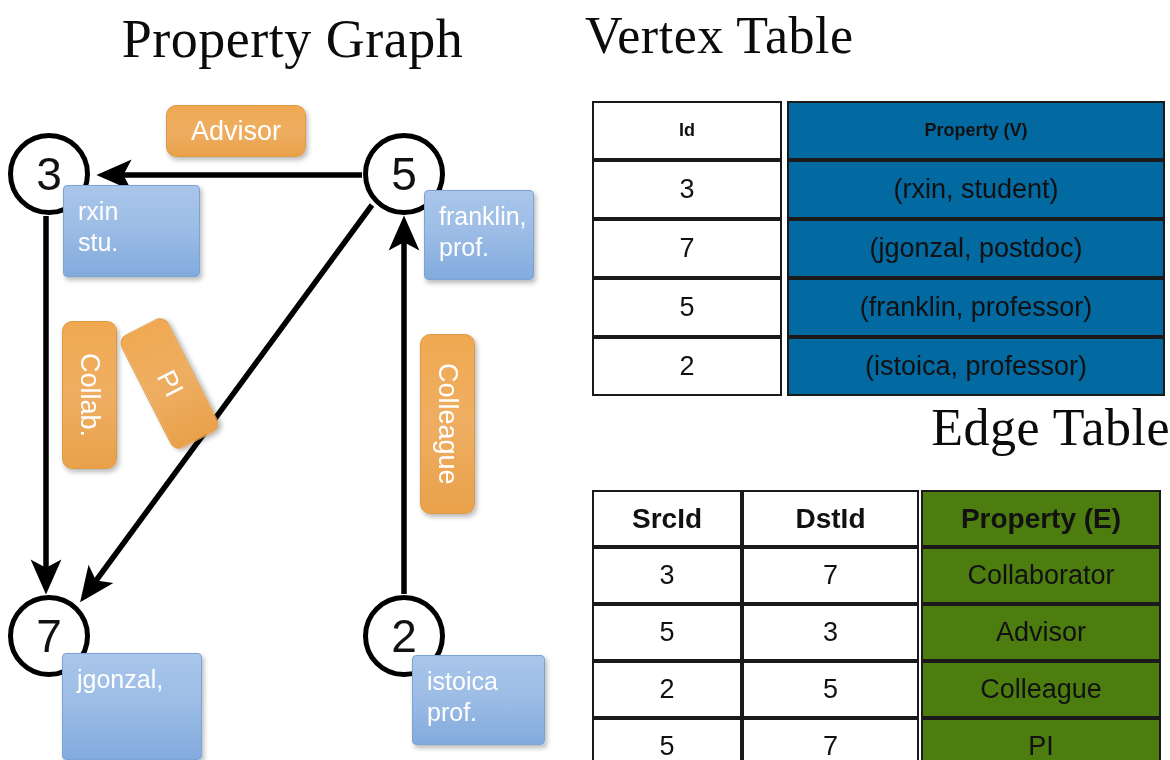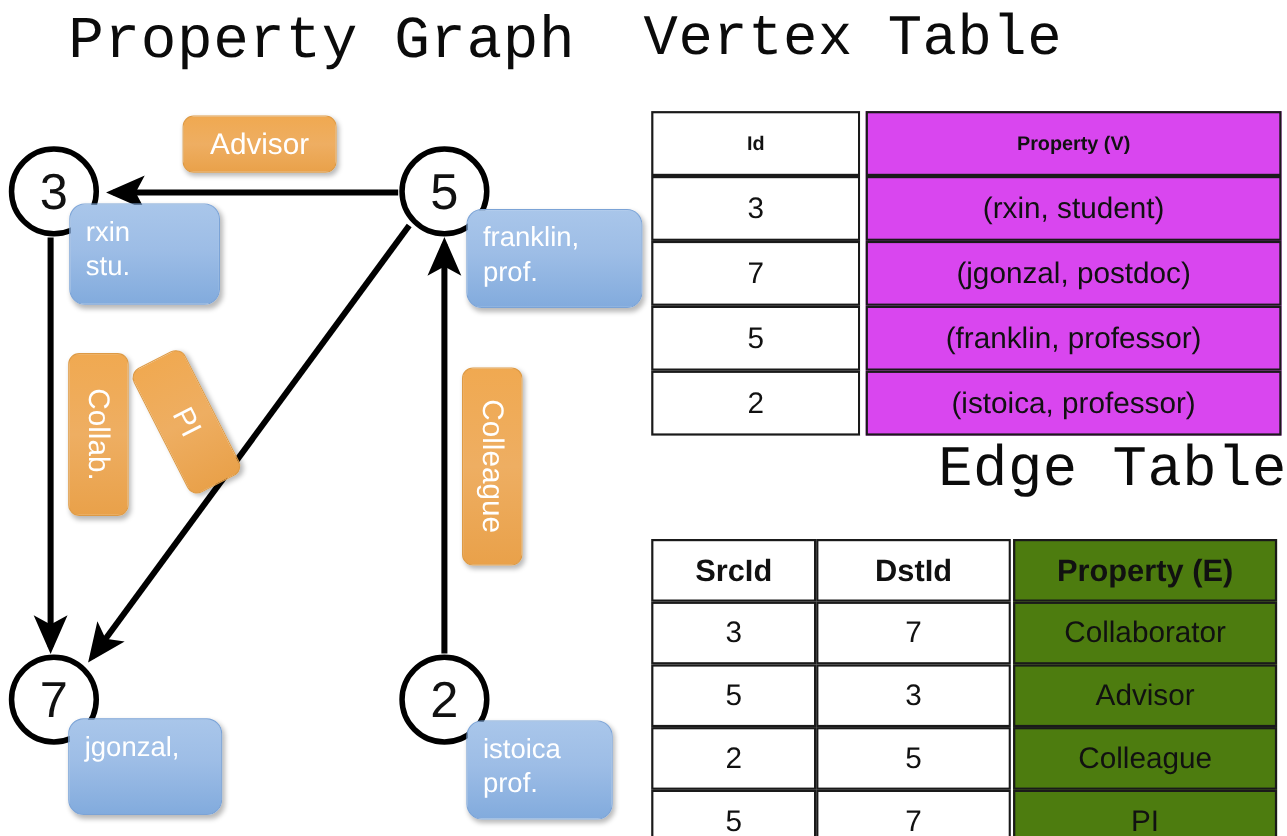--- a/index.html
+++ b/index.html
@@ -12,21 +12,21 @@
     height: 760px;
     position: relative;
     overflow: hidden;
     font-family: "Liberation Sans", sans-serif;
     color: #000000;
   }
 
   
   .title {
     position: absolute;
-    font-family: Liberation Mono, monospace;
+    font-family: Liberation Serif, serif;
     font-weight: 300;
     color: #0b0b0b;
     white-space: nowrap;
     letter-spacing: 0.5px;
   }
   #title-property-graph { left: 0; top: 8px; width: 585px; text-align: center; font-size: 54px; }
   #title-vertex-table   { left: 585px; top: 6px; width: 585px; text-align: left; font-size: 52px; }
   #title-edge-table     { left: 585px; top: 398px; width: 585px; text-align: right; font-size: 52px; }
 
   
@@ -60,37 +60,37 @@
     z-index: 6;
   }
   #node-3 { left: 8px;   top: 133px; }
   #node-5 { left: 363px; top: 133px; }
   #node-7 { left: 8px;   top: 595px; }
   #node-2 { left: 363px; top: 595px; }
 
   
   .prop-box {
     position: absolute;
-    border-radius: 14px;
+    border-radius: 4px;
     background: linear-gradient(to bottom, #a9c6ea 0%, #9dbde6 45%, #82abdd 100%);
     border: 1px solid #7ba3d6;
     box-shadow: 2px 3px 5px rgba(0,0,0,0.28);
     color: #ffffff;
     font-size: 25px;
     font-weight: 300;
     line-height: 1.22;
     padding: 10px 0 10px 14px;
     box-sizing: border-box;
     z-index: 8;
     font-family: "Liberation Sans", sans-serif;
   }
   #prop-rxin     { left: 63px;  top: 185px; width: 137px; height: 92px; }
-  #prop-franklin { left: 424px; top: 190px; width: 160px; height: 90px; }
-  #prop-jgonzal  { left: 62px;  top: 653px; width: 140px; height: 88px; }
-  #prop-istoica  { left: 424px; top: 655px; width: 133px; height: 90px; }
+  #prop-franklin { left: 424px; top: 190px; width: 110px; height: 90px; }
+  #prop-jgonzal  { left: 62px;  top: 653px; width: 140px; height: 107px; }
+  #prop-istoica  { left: 412px; top: 655px; width: 133px; height: 90px; }
 
   
   .edge-label {
     position: absolute;
     border-radius: 10px;
     background: linear-gradient(to bottom, #f0a951 0%, #eeae62 50%, #e9a14a 100%);
     border: 1px solid #dd9a45;
     box-shadow: 2px 3px 5px rgba(0,0,0,0.28);
     color: #ffffff;
     font-weight: 300;
@@ -152,21 +152,21 @@
   }
 
   
   #vertex-table { left: 592px; top: 101px; }
   #vertex-table col.c-id   { width: 190px; }
   #vertex-table col.c-gap  { width: 5px; }
   #vertex-table col.c-prop { width: 378px; }
   #vertex-table td, #vertex-table th { height: 55px; font-size: 27px; }
   #vertex-table th { font-size: 18px; }
   #vertex-table .cell-gap { border: none; width: 5px; background: #fff; }
-  #vertex-table .blue { background: #d946ef; }
+  #vertex-table .blue { background: #0369a1; }
 
   
   #edge-table { left: 592px; top: 490px; }
   #edge-table col.c-src { width: 150px; }
   #edge-table col.c-dst { width: 177px; }
   #edge-table col.c-gap { width: 2px; }
   #edge-table col.c-pe  { width: 240px; }
   #edge-table td, #edge-table th { height: 53px; font-size: 27px; }
   #edge-table th { font-size: 28px; text-align: center; }
   #edge-table .cell-gap { border: none; width: 2px; background: #fff; }

